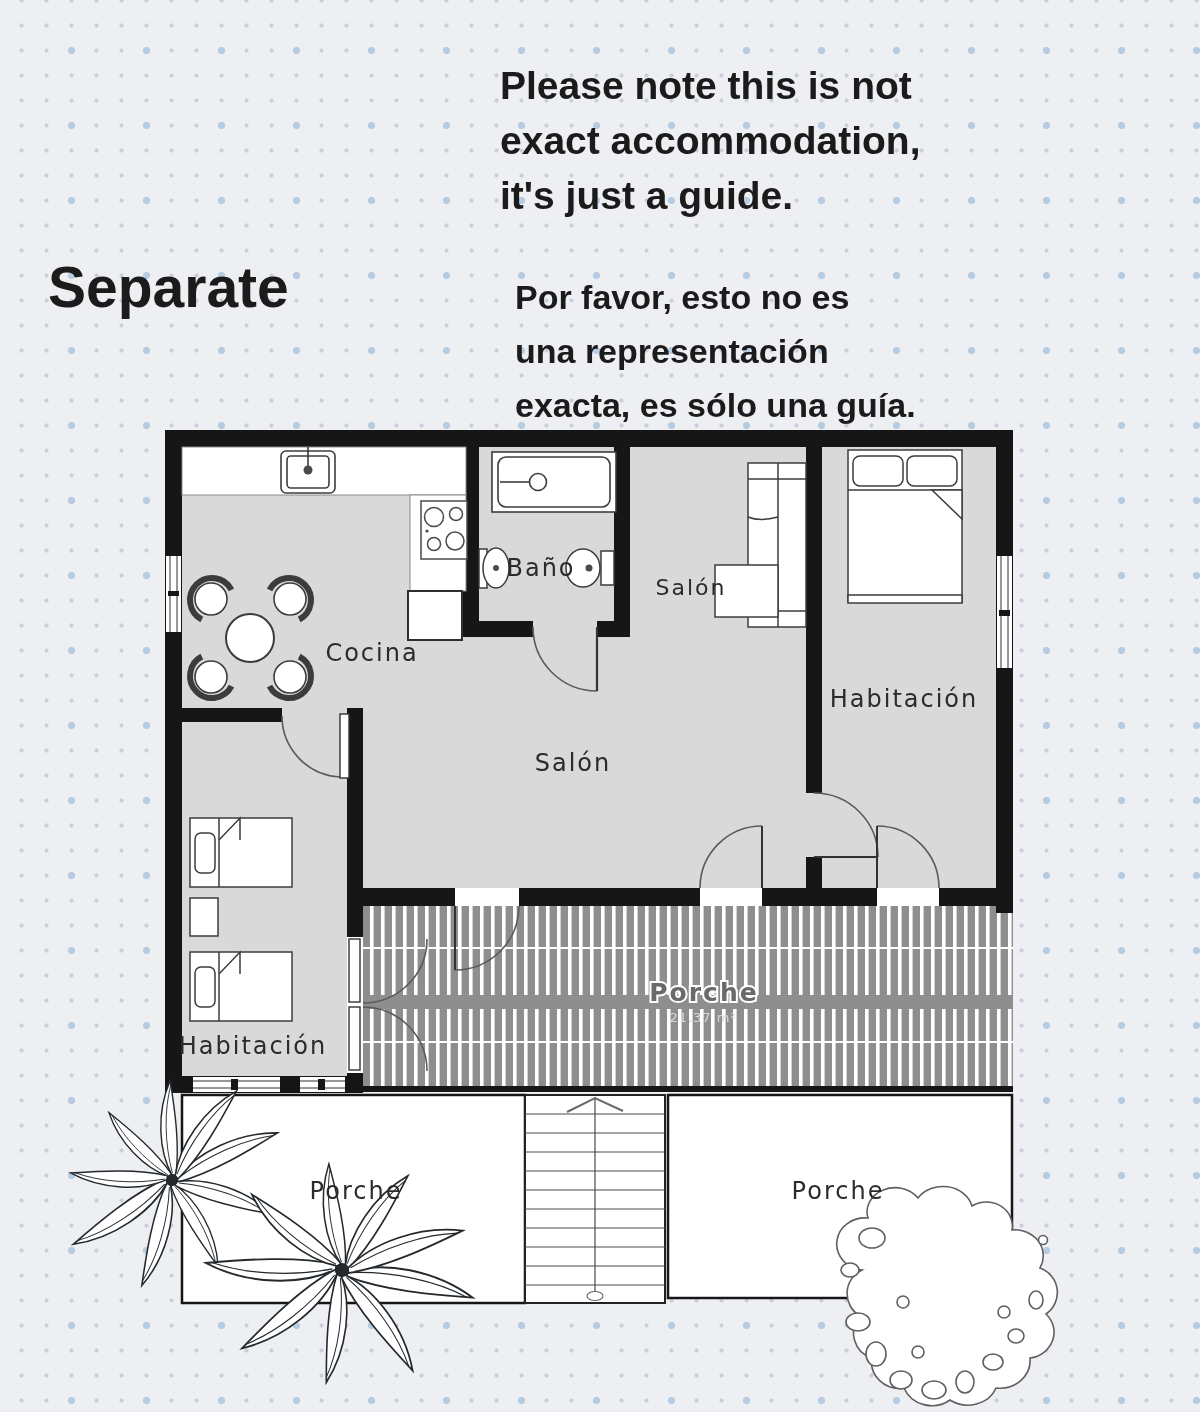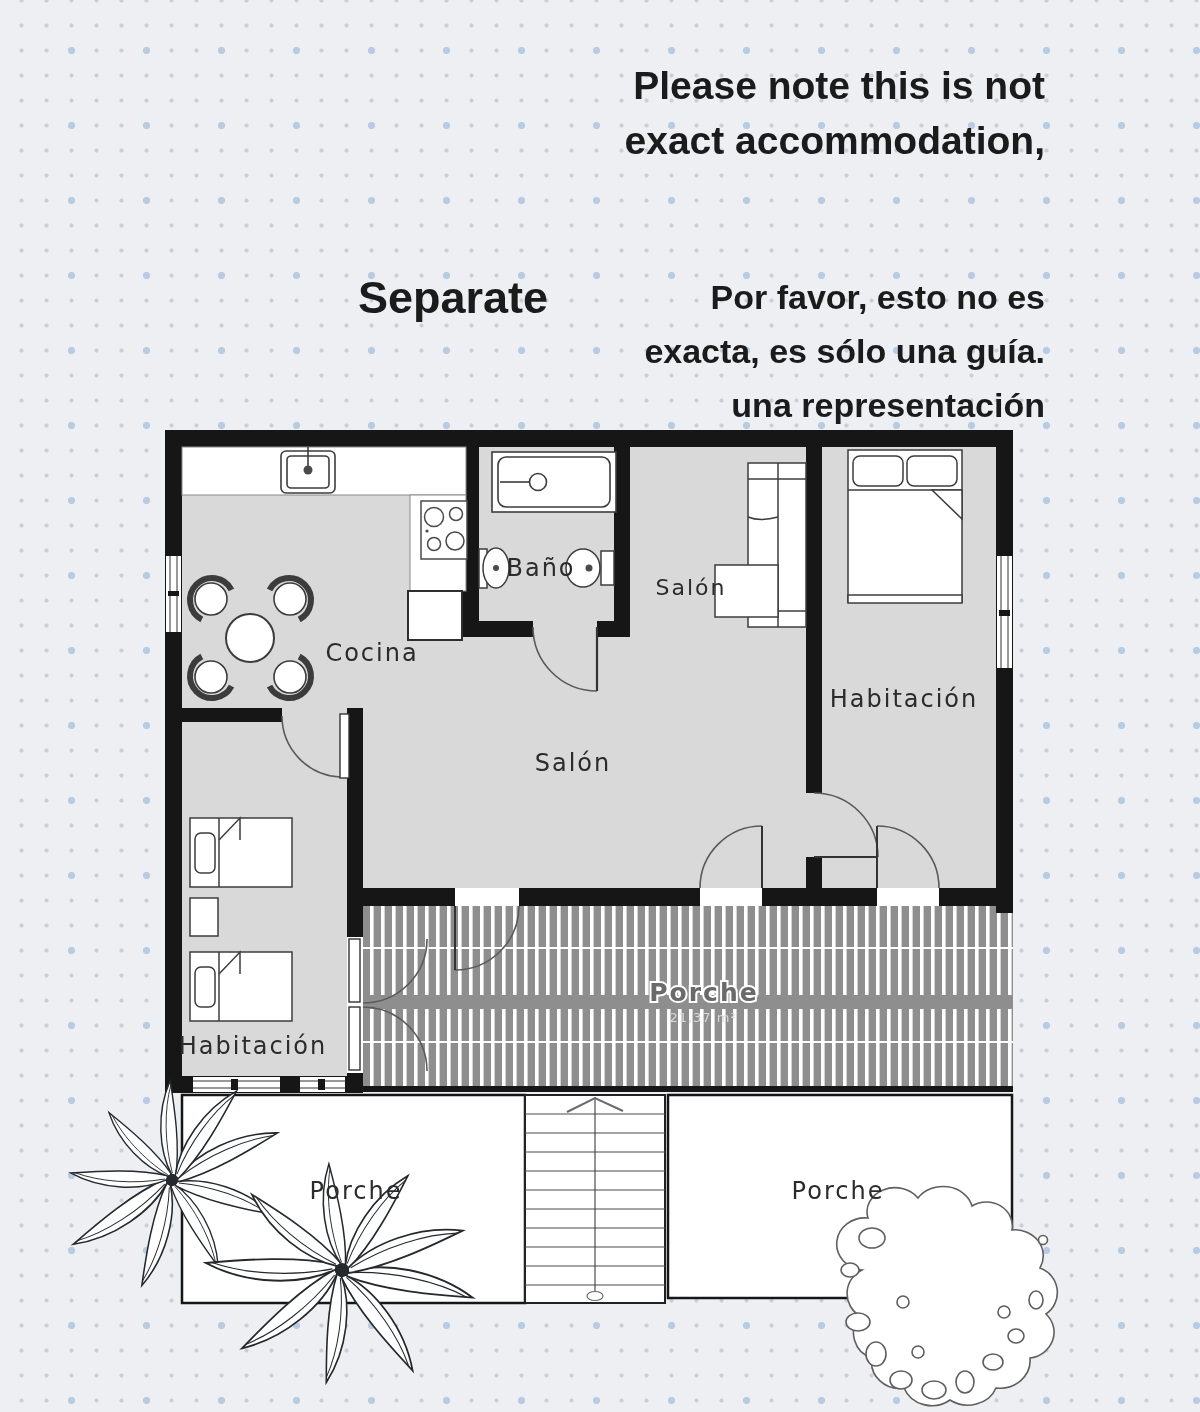--- a/index.html
+++ b/index.html
@@ -10,26 +10,26 @@
     background-color:#edeff2;
     background-image:
       radial-gradient(circle, #b5cce2 0 3.2px, rgba(0,0,0,0) 4px),
       radial-gradient(circle, #c9ced8 0 1.7px, rgba(0,0,0,0) 2.4px);
     background-size:75px 75px, 25px 25px;
     background-position:34px 13px, 9px 13px;
     font-family:"Liberation Sans", sans-serif;
   }
   .note{
     position:absolute;
-    text-align:right;
+    text-align:left;
     font-weight:700;
     color:#1b1b1b;
   }
   .note-en{left:500px;top:58px;width:545px;font-size:39px;line-height:55px;}
-  .note-title{left:48px;top:266px;width:500px;font-size:45px;line-height:63px;}
+  .note-title{left:48px;top:256px;width:500px;font-size:57px;line-height:63px;}
   .note-es{left:515px;top:270px;width:530px;font-size:34px;line-height:54px;}
   svg text.room{
     font-family:"DejaVu Sans", sans-serif;
     font-size:24px;
     fill:#2b2b2b;
     letter-spacing:2px;
     text-anchor:middle;
   }
   svg text.room-sm{font-size:22px;}
   svg text.deck-label{
@@ -51,30 +51,31 @@
   }
 </style>
 </head>
 <body>
 
 <div class="canvas">
 
   <div class="note note-en">
     <div>Please note this is not</div>
     <div>exact accommodation,</div>
+    <div>it's just a guide.</div>
   </div>
 
   <div class="note note-title">
     <div>Separate</div>
   </div>
 
   <div class="note note-es">
     <div>Por favor, esto no es</div>
+    <div>una representación</div>
     <div>exacta, es sólo una guía.</div>
-    <div>una representación</div>
   </div>
 
   <svg width="1200" height="1412" viewBox="0 0 1200 1412" style="position:absolute;left:0;top:0;">
     <defs>
       <pattern id="deckStripes" width="11" height="8" patternUnits="userSpaceOnUse">
         <rect width="11" height="8" fill="#8e8e8e"></rect>
         <rect x="7" width="3.6" height="8" fill="#ffffff"></rect>
       </pattern>
       <g id="chair">
         <path d="M -21 8 A 22 22 0 1 1 21 8" fill="none" stroke="#3c3c3c" stroke-width="6"></path>

